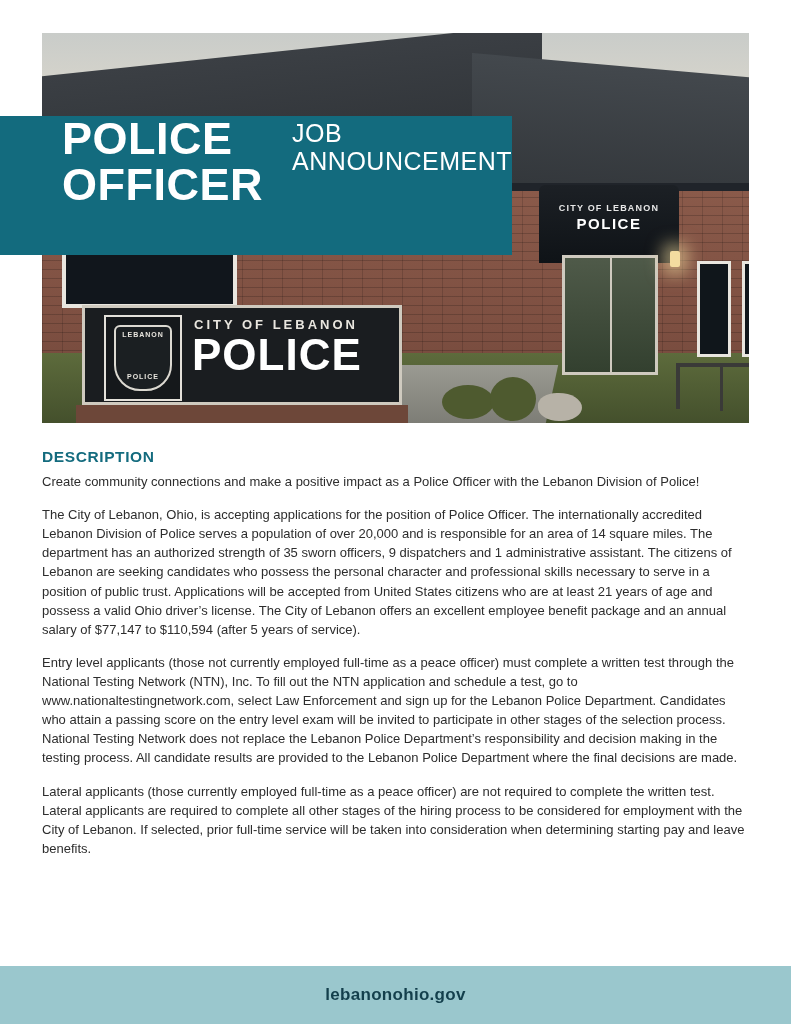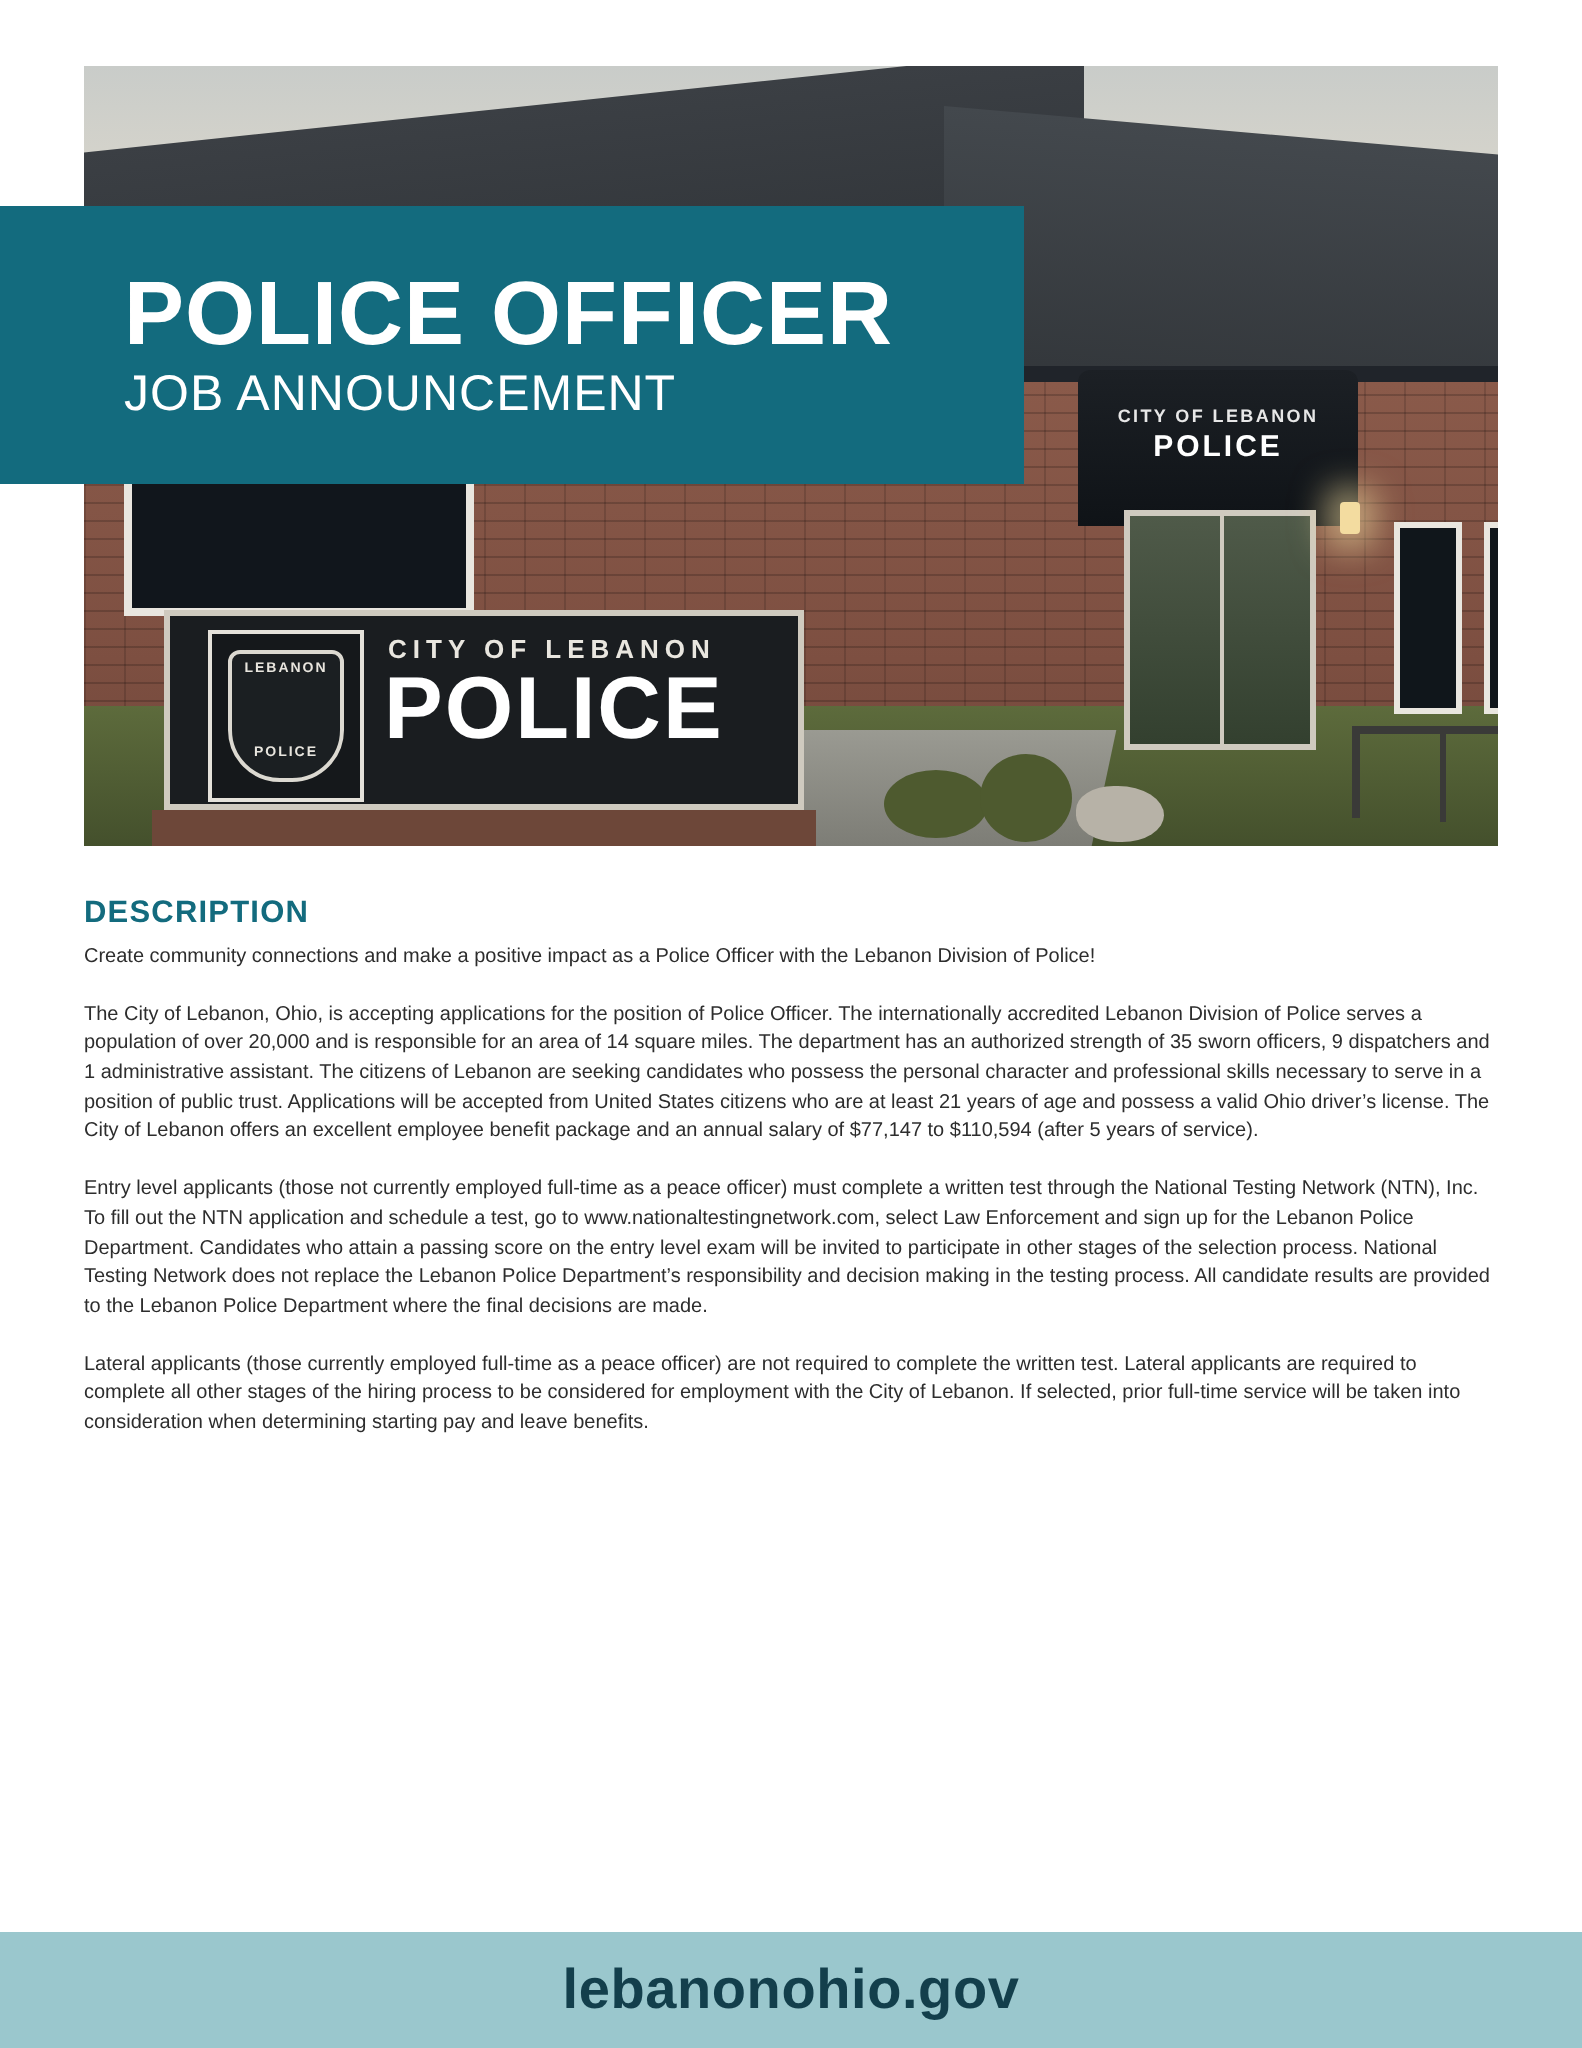--- a/index.html
+++ b/index.html
@@ -202,25 +202,25 @@
   }
   .hero .rock {
     position: absolute;
     background: #b7b2a7;
     border-radius: 45% 55% 50% 50%;
   }
 
   
   .title-block {
     position: absolute;
-    left: 0; top: 103px;
+    left: 0; top: 116px;
     width: 512px; height: 139px;
     background: #136b7e;
     display: flex;
-    flex-direction: column;
+    flex-direction: row;
     justify-content: center;
     padding-left: 62px;
   }
   .title-main {
     color: #ffffff;
     font-size: 45px;
     font-weight: 800;
     letter-spacing: 0.5px;
     line-height: 1.02;
   }
@@ -242,39 +242,39 @@
   }
   .section-head {
     color: #136b7e;
     font-size: 15.5px;
     font-weight: 800;
     letter-spacing: 0.6px;
     margin-bottom: 6px;
   }
   .para {
     color: #2d2d2d;
-    font-size: 10px;
+    font-size: 13px;
     line-height: 1.47;
     margin-bottom: 14px;
   }
   .para:last-child { margin-bottom: 0; }
 
   
   .footer {
     position: absolute;
     left: 0; bottom: 0;
     width: 791px; height: 58px;
     background: #9ac7cd;
     display: flex;
     align-items: center;
     justify-content: center;
   }
   .footer-text {
     color: #133f4c;
-    font-size: 28px;
+    font-size: 17px;
     font-weight: 700;
     letter-spacing: 0.3px;
   }
 </style>
 </head>
 <body>
 
 <div class="page">
 
   <div class="hero">

